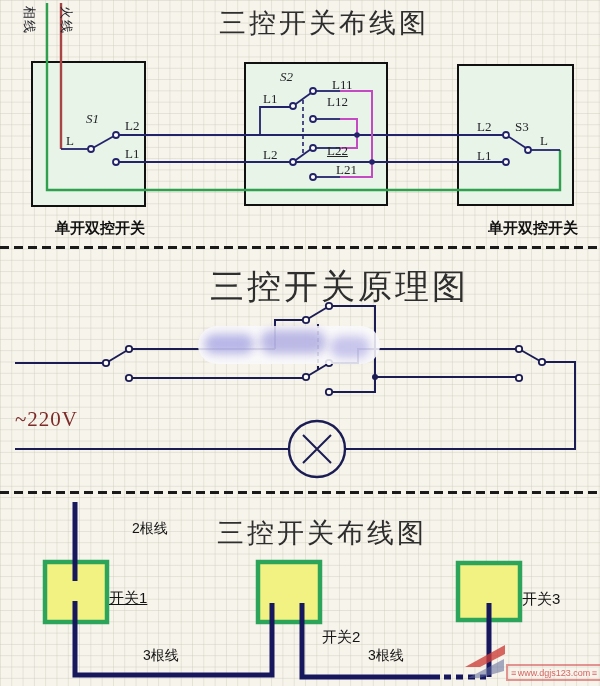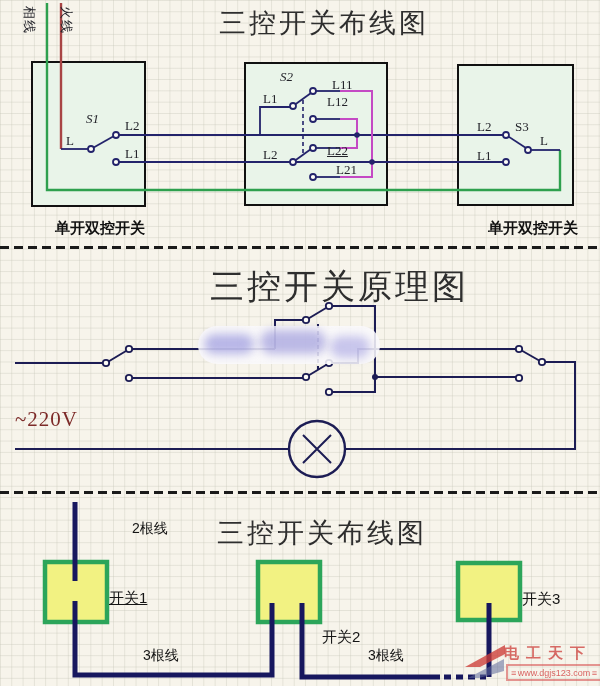--- a/index.html
+++ b/index.html
@@ -176,20 +176,19 @@
   </div>
 
   <div class="title" style="left:212px;top:515px;width:220px;font-size:27px;">三控开关布线图</div>
   <span class="small-sans" style="left:88px;top:520px;margin-left:44px;">2根线</span>
   <span class="small-sans" style="left:109px;top:589px;font-size:15px;text-decoration:underline;">开关1</span>
   <span class="small-sans" style="left:322px;top:591px;font-size:15px;margin-top:37px;">开关2</span>
   <span class="small-sans" style="left:522px;top:590px;font-size:15px;">开关3</span>
   <span class="small-sans" style="left:143px;top:647px;">3根线</span>
   <span class="small-sans" style="left:368px;top:647px;">3根线</span>
 
-  <div class="wm-brand">电工天下</div>
   <div class="wm-url">
     <span>≡</span>
     <span>www.dgjs123.com</span>
     <span>≡</span>
   </div>
 
 </div>
 
 </body></html>

